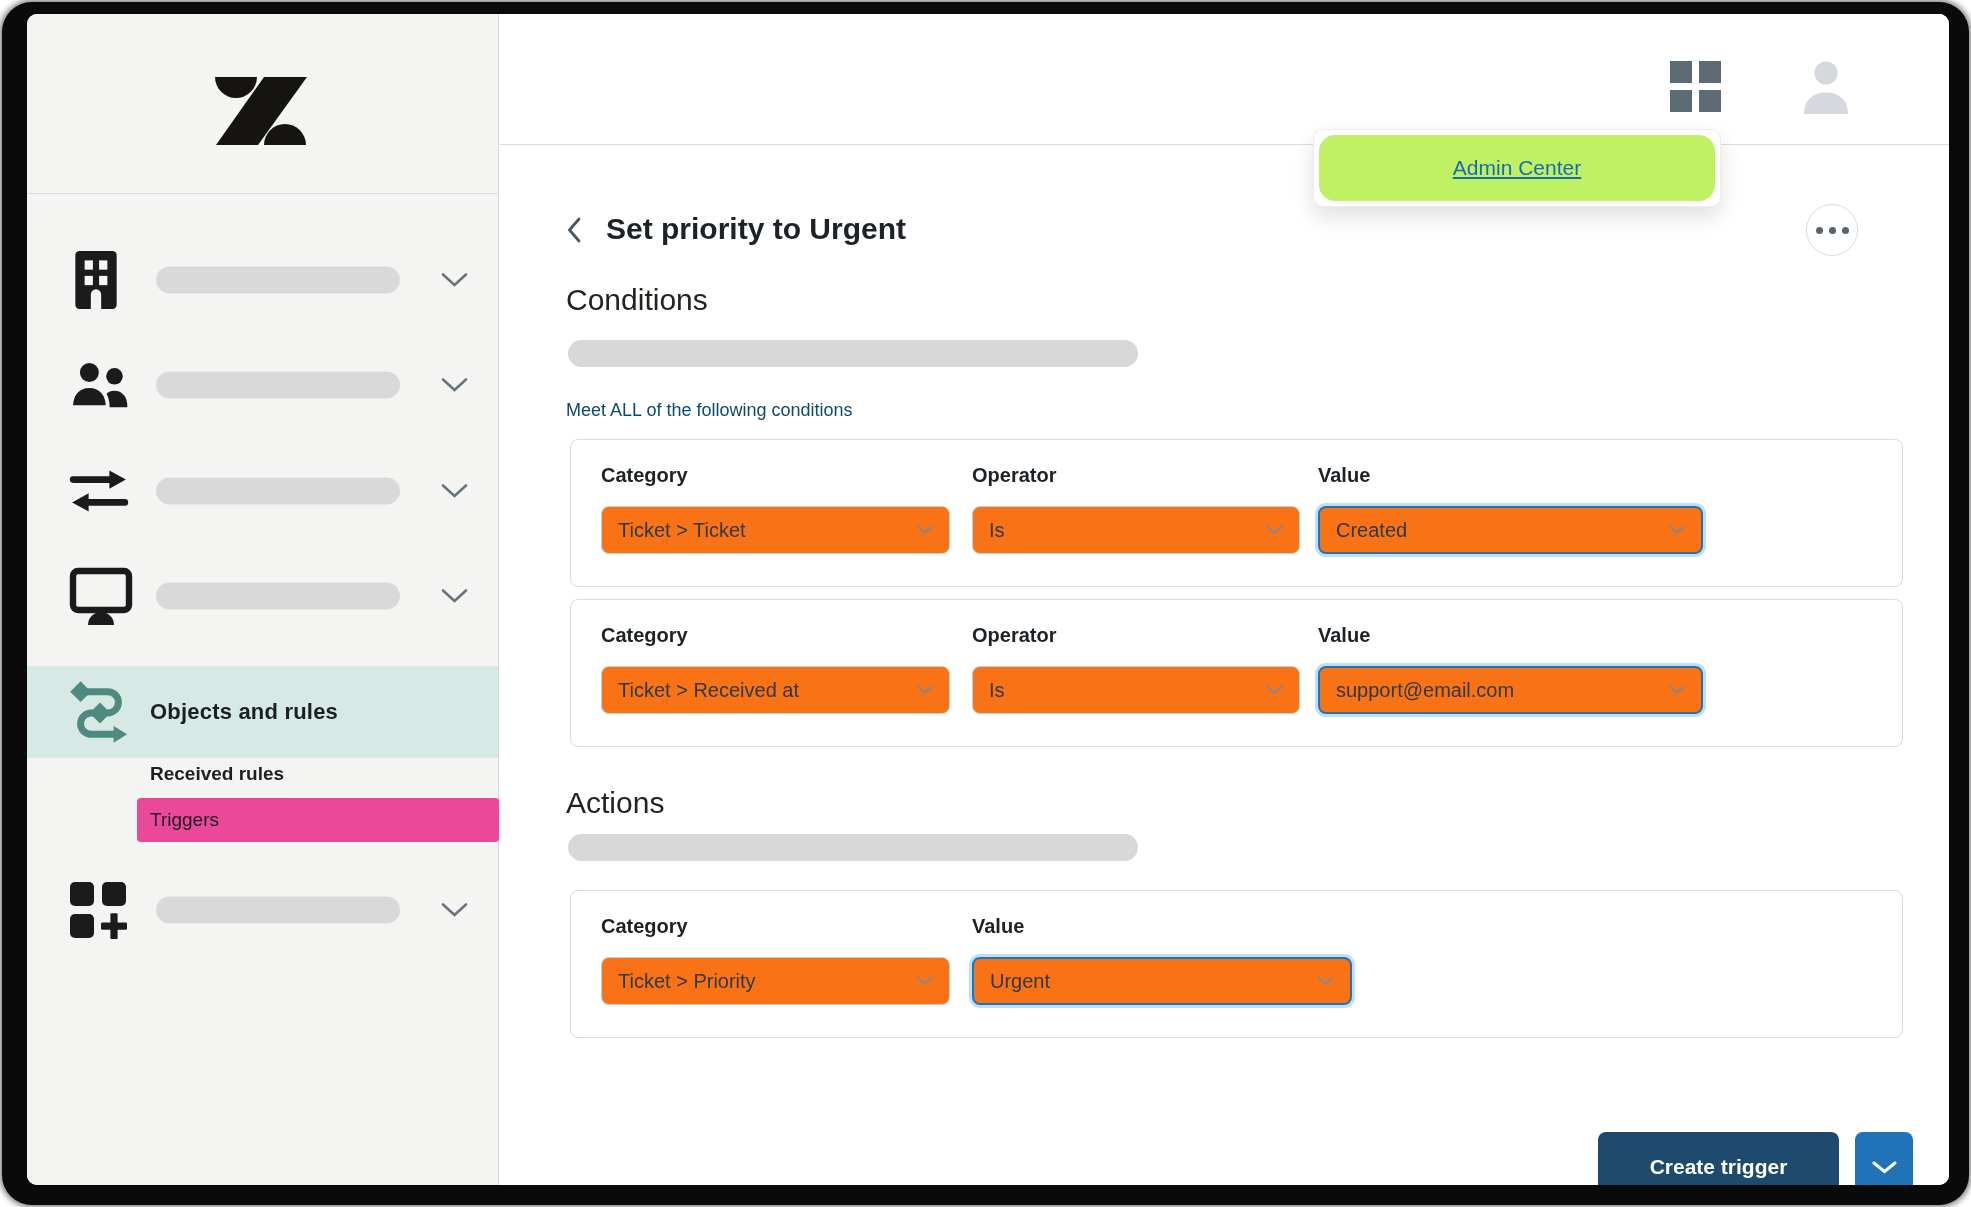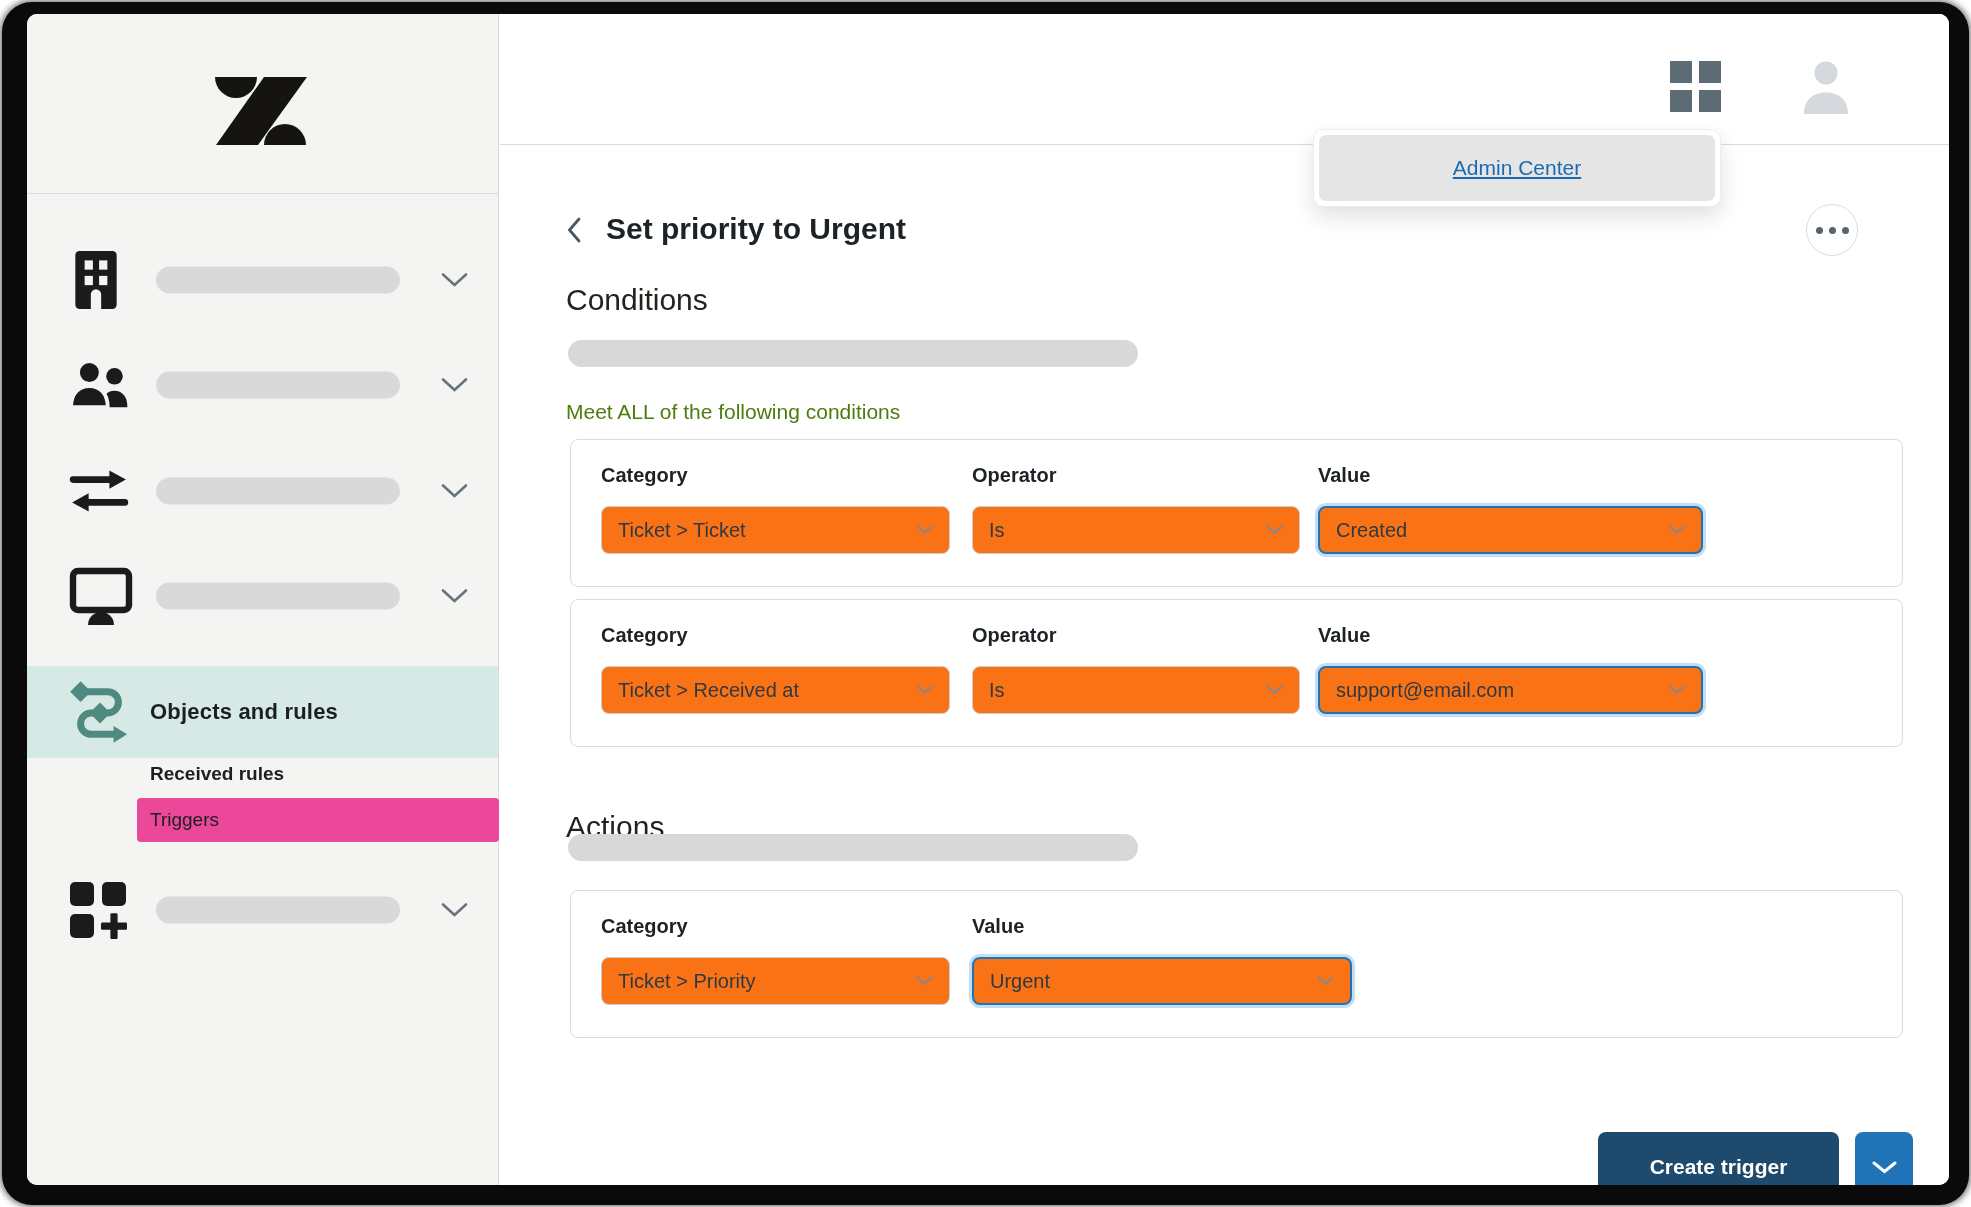--- a/index.html
+++ b/index.html
@@ -28,32 +28,32 @@
   .triggers-row { position:absolute; left:110px; top:784px; width:362px; height:44px; background:#ec4899; border-radius:4px; display:flex; align-items:center; cursor:pointer; }
   .triggers-row span { margin-left:13px; font-size:19px; color:#1b1f22; }
 
   
   .main { position:absolute; left:473px; top:0; width:1449px; height:100%; background:#ffffff; }
   .main-header { position:absolute; left:0; top:0; width:100%; height:131px; border-bottom:1px solid #d8dcde; background:#fff; }
   .grid-btn { position:absolute; left:1170px; top:47px; width:51px; height:51px; cursor:pointer; line-height:0; }
   .avatar-btn { position:absolute; left:1301px; top:45px; width:50px; height:55px; cursor:pointer; line-height:0; }
 
   .popover { position:absolute; left:813px; top:115px; width:408px; height:78px; background:#ffffff; border:1px solid #ececec; border-radius:10px; box-shadow:0 10px 22px rgba(0,0,0,.12); z-index:5; }
-  .popover-row { position:absolute; left:5px; top:5px; right:5px; bottom:5px; background:#e5e5e5; border-radius:7px; display:flex; align-items:center; justify-content:center; }
+  .popover-row { position:absolute; left:5px; top:5px; right:5px; bottom:5px; background:#bef264; border-radius:16px; display:flex; align-items:center; justify-content:center; }
   .popover-row a { color:#1a6bb0; font-size:21px; text-decoration:underline; cursor:pointer; }
 
   .kebab-btn { position:absolute; left:1306px; top:190px; width:52px; height:52px; border-radius:50%; border:1px solid #dadcde; background:#fff; display:flex; align-items:center; justify-content:center; gap:6px; cursor:pointer; }
   .kebab-btn i { width:7px; height:7px; border-radius:50%; background:#57646e; }
 
   .back-btn { position:absolute; left:66px; top:203px; width:22px; height:26px; cursor:pointer; line-height:0; }
   .page-title { position:absolute; left:106px; top:198px; font-size:30px; font-weight:bold; color:#1c2226; }
 
   .section-heading { position:absolute; left:66px; font-size:30px; font-weight:400; color:#25221e; }
   .placeholder-bar { position:absolute; left:68px; width:570px; height:27px; border-radius:14px; background:#d8d8d8; }
-  .meet-text { position:absolute; left:66px; top:386px; font-size:21px; color:#4d7c0f; }
+  .meet-text { position:absolute; left:66px; top:386px; font-size:18px; color:#0c4a6e; }
 
   .card { position:absolute; left:70px; width:1333px; height:148px; background:#fff; border:1px solid #d8dcde; border-radius:8px; }
   .field-label { position:absolute; top:24px; font-size:20px; font-weight:bold; color:#1c2226; }
   .select { position:absolute; top:66px; height:48px; background:#f97316; border:1px solid #c8cdd1; border-radius:8px; display:flex; align-items:center; justify-content:space-between; padding:0 16px; font-size:20px; color:#2f3941; cursor:pointer; }
   .select.focused { border:2px solid #1f73b7; box-shadow:0 0 0 3px #c3ddf2; }
   .select .chev { line-height:0; margin-left:10px; flex:0 0 auto; }
 
   .pos-1 { left:30px; width:349px; }
   .pos-2 { left:401px; width:328px; }
   .pos-3 { left:747px; width:385px; }
@@ -267,21 +267,21 @@
                 </svg></span>
           </div>
           <div class="select pos-3 focused">
             <span>support@email.com</span>
             <span class="chev"><svg width="17" height="10" viewBox="0 0 17 10">
                   <polyline points="1.5,1.5 8.5,8 15.5,1.5" fill="none" stroke="#7c8a96" stroke-width="1.8" stroke-linecap="round"></polyline>
                 </svg></span>
           </div>
         </div>
 
-        <div class="section-heading" style="top:772px;margin-top:24px;">Actions</div>
+        <div class="section-heading" style="top:772px;">Actions</div>
         <div class="placeholder-bar" style="top:820px;"></div>
 
         <div class="card" style="top:876px;">
           <span class="field-label pos-1">Category</span>
           <span class="field-label pos-2w">Value</span>
           <div class="select pos-1">
             <span>Ticket &gt; Priority</span>
             <span class="chev"><svg width="17" height="10" viewBox="0 0 17 10">
                   <polyline points="1.5,1.5 8.5,8 15.5,1.5" fill="none" stroke="#7c8a96" stroke-width="1.8" stroke-linecap="round"></polyline>
                 </svg></span>

